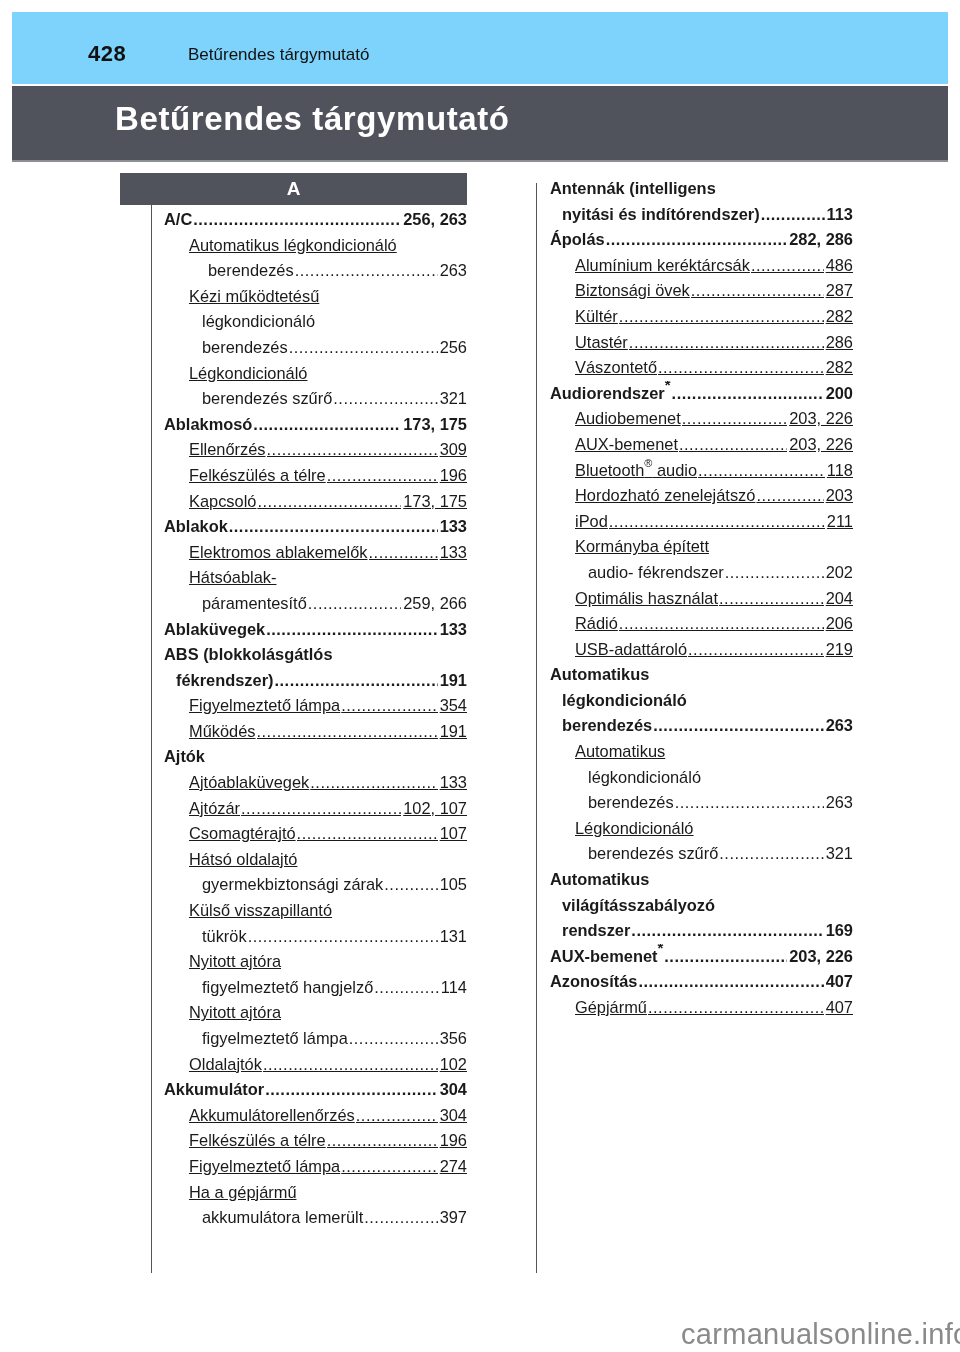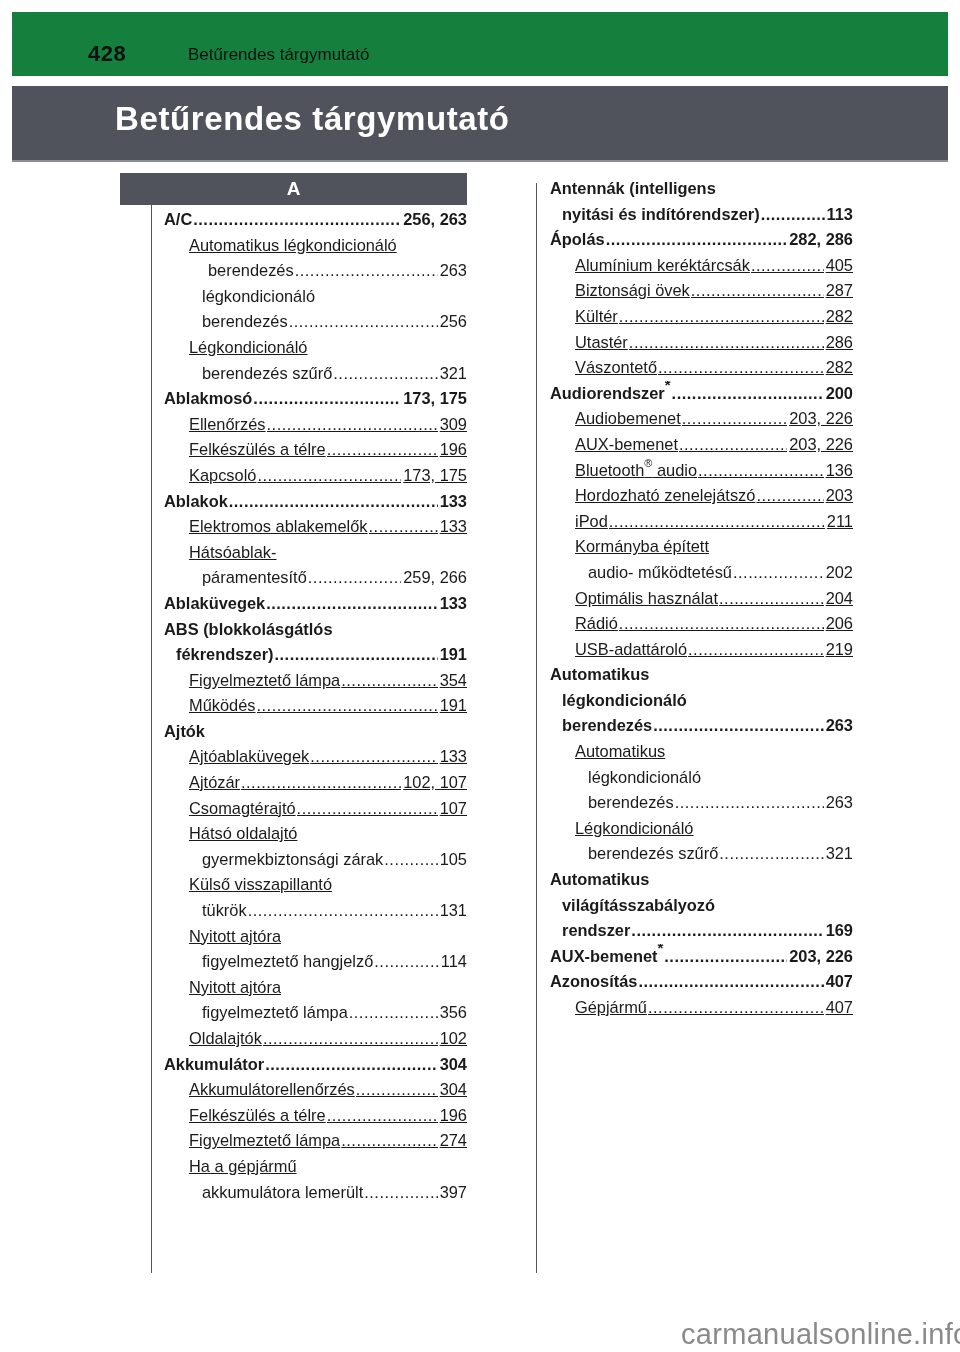--- a/index.html
+++ b/index.html
@@ -2,22 +2,22 @@
 <html><head>
 <meta charset="utf-8">
 <style>
   html, body { margin: 0; padding: 0; }
   body {
     width: 960px; height: 1352px; position: relative; overflow: hidden;
     background: #ffffff; color: #1a1a1a;
     font-family: "Liberation Sans", "DejaVu Sans", sans-serif;
   }
   .running-head {
-    position: absolute; left: 12px; top: 12px; width: 936px; height: 64px;
-    background: #15803d;
+    position: absolute; left: 12px; top: 12px; width: 936px; height: 72px;
+    background: #7dd3fc;
   }
   .page-num {
     position: absolute; left: 76px; top: 29px;
     font-size: 22px; font-weight: bold; color: #111;
     letter-spacing: 0.5px;
   }
   .running-title {
     position: absolute; left: 176px; top: 33px;
     font-size: 17px; color: #111;
   }
@@ -91,20 +91,23 @@
       <span class="pg">256, 263</span>
     </div>
     <div class="line ind2">
       <span class="txt"><span>Automatikus légkondicionáló</span></span>
     </div>
     <div class="line ind3" style="padding-left: 44px;">
       <span class="txt"><span>berendezés</span></span>
       <span class="dots"></span>
       <span class="pg">263</span>
     </div>
+    <div class="line ind2">
+      <span class="txt"><span>Kézi működtetésű</span></span>
+    </div>
     <div class="line ind3">
       <span class="txt"><span>légkondicionáló</span></span>
     </div>
     <div class="line ind3">
       <span class="txt"><span>berendezés</span></span>
       <span class="dots"></span>
       <span class="pg">256</span>
     </div>
     <div class="line ind2">
       <span class="txt"><span>Légkondicionáló</span></span>
@@ -269,21 +272,21 @@
       <span class="pg">113</span>
     </div>
     <div class="line bold">
       <span class="txt"><span>Ápolás</span></span>
       <span class="dots"></span>
       <span class="pg">282, 286</span>
     </div>
     <div class="line ind2">
       <span class="txt"><span>Alumínium keréktárcsák</span></span>
       <span class="dots"></span>
-      <span class="pg">405</span>
+      <span class="pg">486</span>
     </div>
     <div class="line ind2">
       <span class="txt"><span>Biztonsági övek</span></span>
       <span class="dots"></span>
       <span class="pg">287</span>
     </div>
     <div class="line ind2">
       <span class="txt"><span>Kültér</span></span>
       <span class="dots"></span>
       <span class="pg">282</span>
@@ -309,37 +312,37 @@
       <span class="pg">203, 226</span>
     </div>
     <div class="line ind2">
       <span class="txt"><span>AUX-bemenet</span></span>
       <span class="dots"></span>
       <span class="pg">203, 226</span>
     </div>
     <div class="line ind2">
       <span class="txt"><span>Bluetooth</span><sup class="reg">®</sup><span> audio</span></span>
       <span class="dots"></span>
-      <span class="pg">136</span>
+      <span class="pg">118</span>
     </div>
     <div class="line ind2">
       <span class="txt"><span>Hordozható zenelejátszó</span></span>
       <span class="dots"></span>
       <span class="pg">203</span>
     </div>
     <div class="line ind2">
       <span class="txt"><span>iPod</span></span>
       <span class="dots"></span>
       <span class="pg">211</span>
     </div>
     <div class="line ind2">
       <span class="txt"><span>Kormányba épített</span></span>
     </div>
     <div class="line ind3">
-      <span class="txt"><span>audio- működtetésű</span></span>
+      <span class="txt"><span>audio- fékrendszer</span></span>
       <span class="dots"></span>
       <span class="pg">202</span>
     </div>
     <div class="line ind2">
       <span class="txt"><span>Optimális használat</span></span>
       <span class="dots"></span>
       <span class="pg">204</span>
     </div>
     <div class="line ind2">
       <span class="txt"><span>Rádió</span></span>

